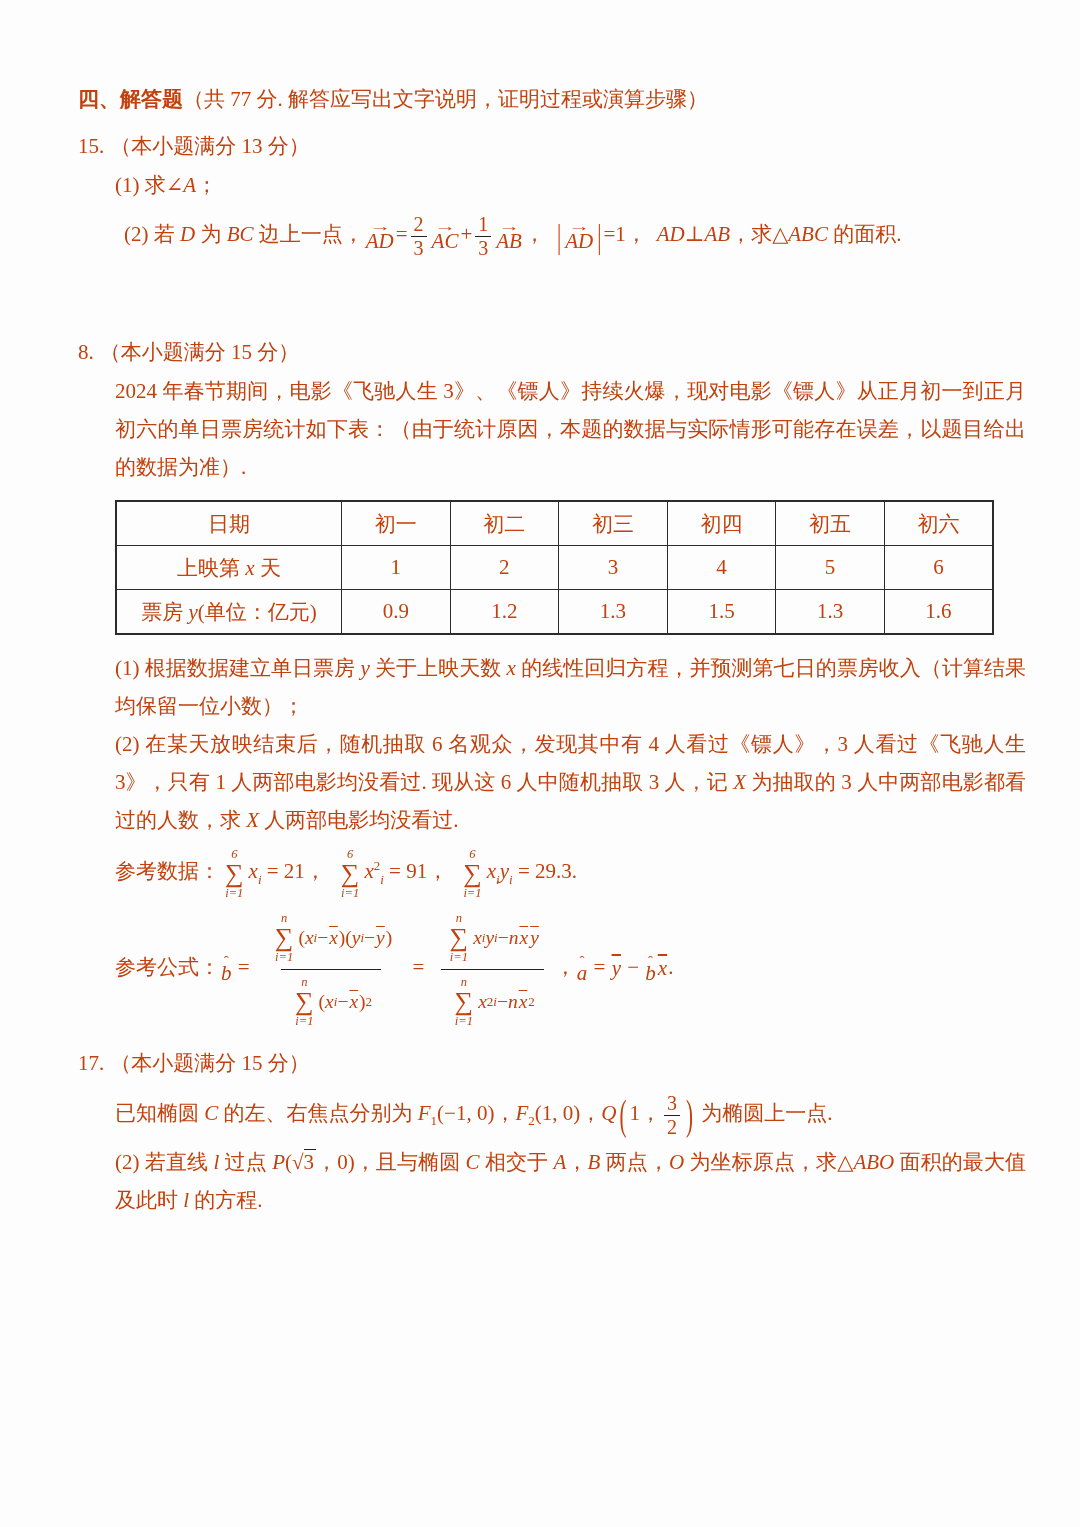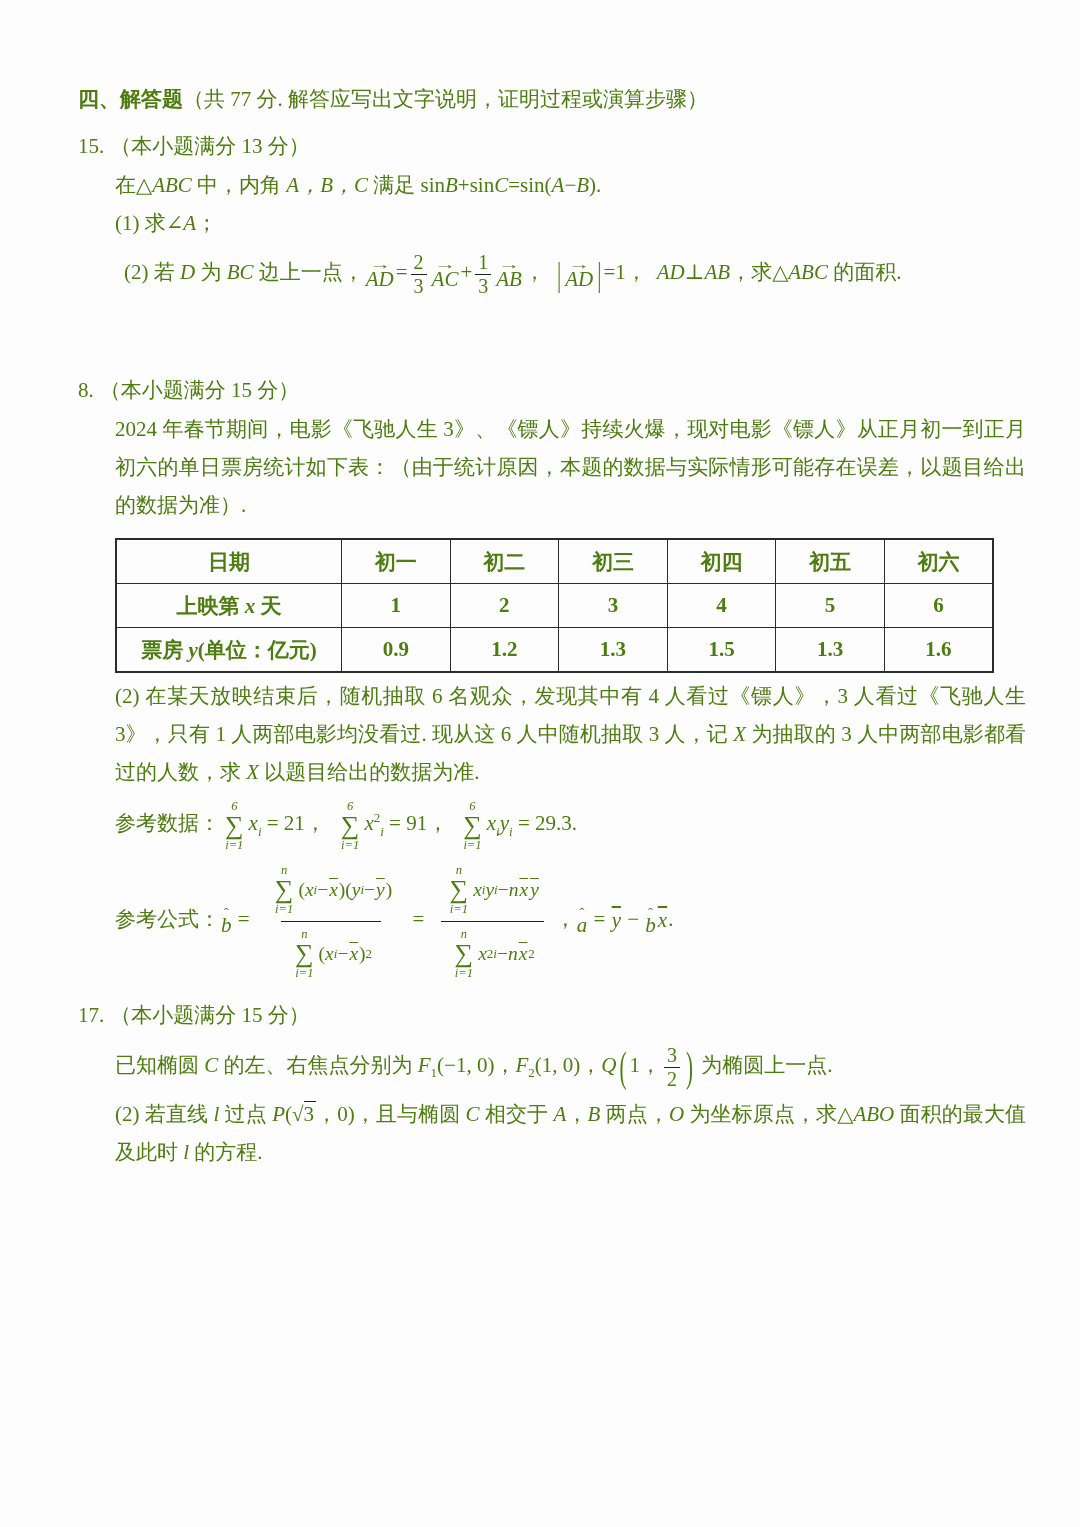--- a/index.html
+++ b/index.html
@@ -1,18 +1,18 @@
 <!DOCTYPE html>
 <html><head>
 <meta charset="utf-8">
 <style>
   html,body{margin:0;padding:0;background:#fdfdfd;}
   .page{
     width:1080px;height:1527px;box-sizing:border-box;
-    margin:0 auto;background:#fdfdfd;color:#4d7c0f;
+    margin:0 auto;background:#fdfdfd;color:#c2410c;
     font-family:"Liberation Serif","DejaVu Serif",serif;
     font-size:21px;padding:84px 54px 0 78px;overflow:hidden;
   }
   p{margin:0;text-align:justify;line-height:38px;}
   .sec-head{line-height:30px;}
   .sec-head .b{font-weight:bold;}
   .problem{margin-top:12px;}
   .p16{margin-top:72px;}
   .p17{}
   .p-head{line-height:40px;}
@@ -43,43 +43,40 @@
   .hat{display:inline-flex;flex-direction:column;align-items:center;vertical-align:middle;line-height:1;margin:0 1px;}
   .hat .mk{font-size:15px;line-height:7px;transform:translateY(2px);}
   .hat .lt{font-style:italic;line-height:21px;}
   
   .bp{display:inline-block;transform:scaleY(2.05);margin:0 3px;vertical-align:middle;}
   .tb{display:inline-block;transform:scaleY(1.65);margin:0 2px;vertical-align:middle;}
   
   .sqrt{white-space:nowrap;}
   .sqrt .rd{border-top:1.8px solid #222;padding:0 2px 0 0;}
   
-  table.data{border-collapse:collapse;table-layout:fixed;width:879px;margin:14px 0 4px 0;border:2.6px solid #2c2c2c;font-weight:bold;}
+  table.data{border-collapse:collapse;table-layout:fixed;width:879px;margin:14px 0 12px 0;border:2.6px solid #2c2c2c;}
   table.data td{border:1.8px solid #2c2c2c;text-align:center;height:43px;padding:0;font-size:21px;}
   td.lab{width:224px;}
   .mline{line-height:48px;}
   .sp-gap{display:inline-block;width:10px;}
 </style>
 </head>
 <body>
 
 <div class="page">
 
   <div class="sec-head">
     <span class="b">四、解答题</span><span>（共 77 分. 解答应写出文字说明，证明过程或演算步骤）</span>
   </div>
 
   <section class="problem">
     <div class="p-head">
       <span class="pnum">15.</span><span>（本小题满分 13 分）</span>
     </div>
     <div class="p-body">
-      <p>
-        <span>在△</span><span class="it">ABC</span><span> 中，内角 </span><span class="it">A，B，C</span><span> 满足 sin</span><span class="it">B</span><span>+sin</span><span class="it">C</span><span>=sin(</span><span class="it">A</span><span>−</span><span class="it">B</span><span>).</span>
-      </p>
       <p>
         <span>(1) 求∠</span><span class="it">A</span><span>；</span>
       </p>
       <p class="mline" style="margin-top:6px;margin-left:9px;">
         <span>(2) 若 </span><span class="it">D</span><span> 为 </span><span class="it">BC</span><span> 边上一点，</span><span class="vec">
             <span class="ar">→</span>
             <span class="vb">AD</span>
           </span><span>=</span><span class="frac">
             <span class="fn">2</span>
             <span class="fd">3</span>
@@ -132,22 +129,25 @@
             <td>0.9</td>
             <td>1.2</td>
             <td>1.3</td>
             <td>1.5</td>
             <td>1.3</td>
             <td>1.6</td>
           </tr>
         </tbody>
       </table>
 
+      <p style="margin-top:14px;">
+        <span>(1) 根据数据建立单日票房 </span><span class="it">y</span><span> 关于上映天数 </span><span class="it">x</span><span> 的线性回归方程，并预测第七日的票房收入（计算结果均保留一位小数）；</span>
+      </p>
       <p>
-        <span>(2) 在某天放映结束后，随机抽取 6 名观众，发现其中有 4 人看过《镖人》，3 人看过《飞驰人生 3》，只有 1 人两部电影均没看过. 现从这 6 人中随机抽取 3 人，记 </span><span class="it">X</span><span> 为抽取的 3 人中两部电影都看过的人数，求 </span><span class="it">X</span><span> 以题目给出的数据为准.</span>
+        <span>(2) 在某天放映结束后，随机抽取 6 名观众，发现其中有 4 人看过《镖人》，3 人看过《飞驰人生 3》，只有 1 人两部电影均没看过. 现从这 6 人中随机抽取 3 人，记 </span><span class="it">X</span><span> 为抽取的 3 人中两部电影都看过的人数，求 </span><span class="it">X</span><span> 人两部电影均没看过.</span>
       </p>
 
       <p class="mline" style="margin-top:8px;">
         <span>参考数据：</span><span class="sum">
             <span class="lim">6</span>
             <span class="sg">∑</span>
             <span class="lim">i=1</span>
           </span><span class="it">x</span><sub class="sbi">i</sub><span> = 21，</span><span class="sp-gap"></span><span class="sum">
             <span class="lim">6</span>
             <span class="sg">∑</span>

